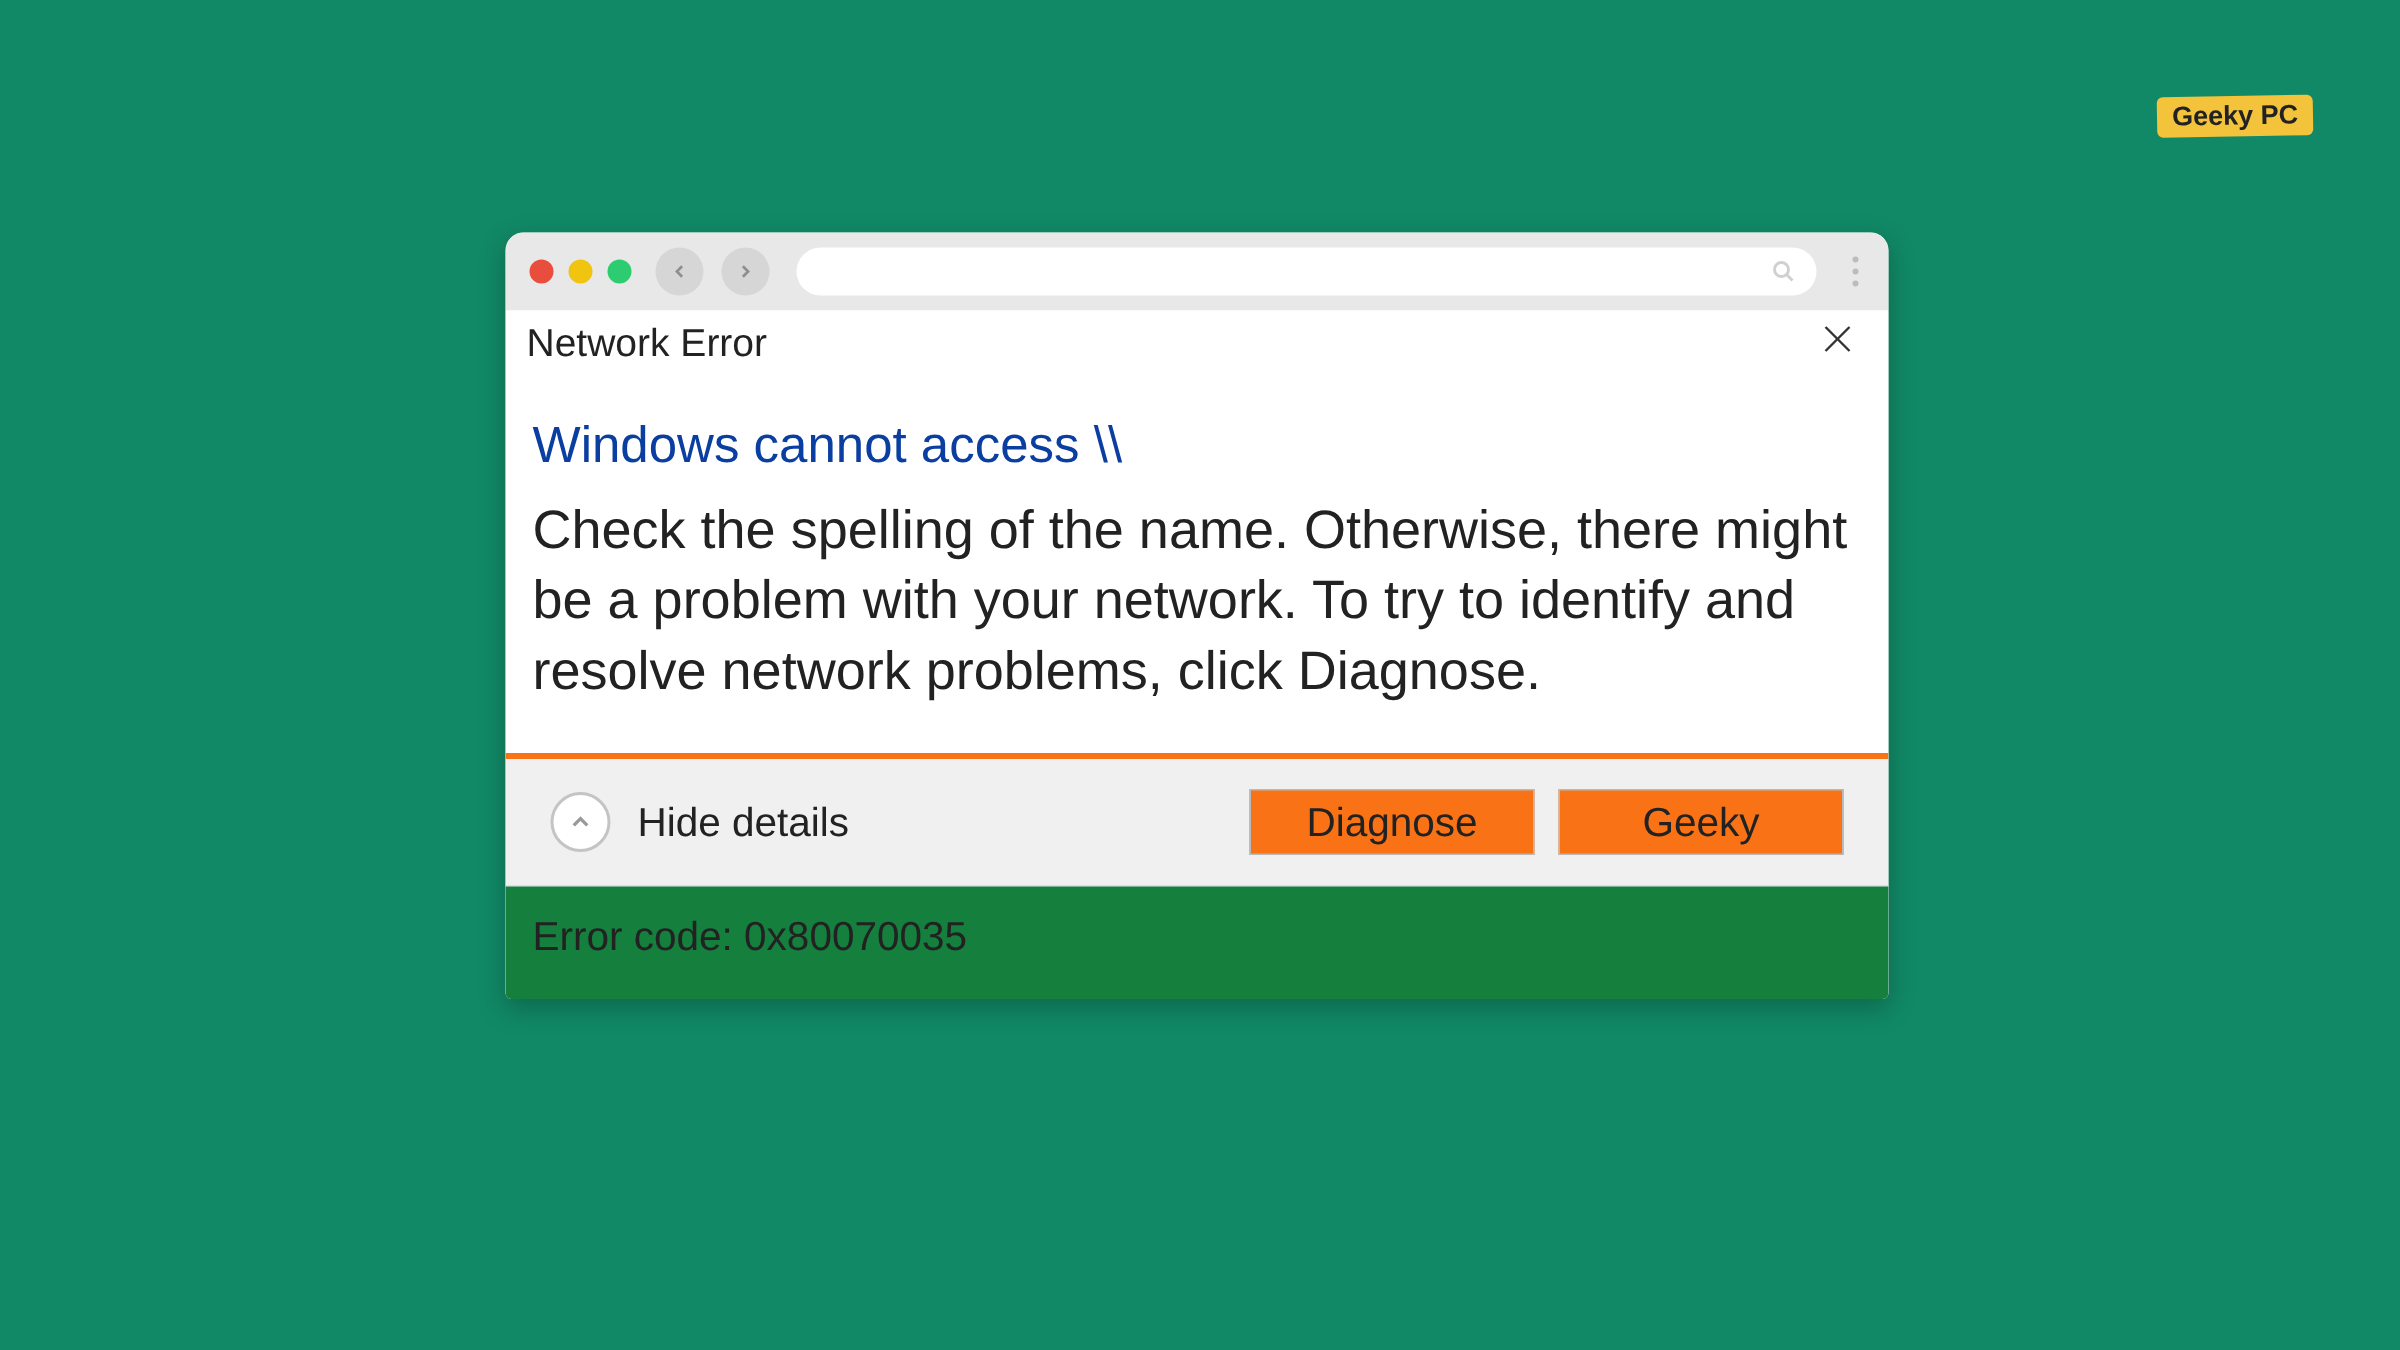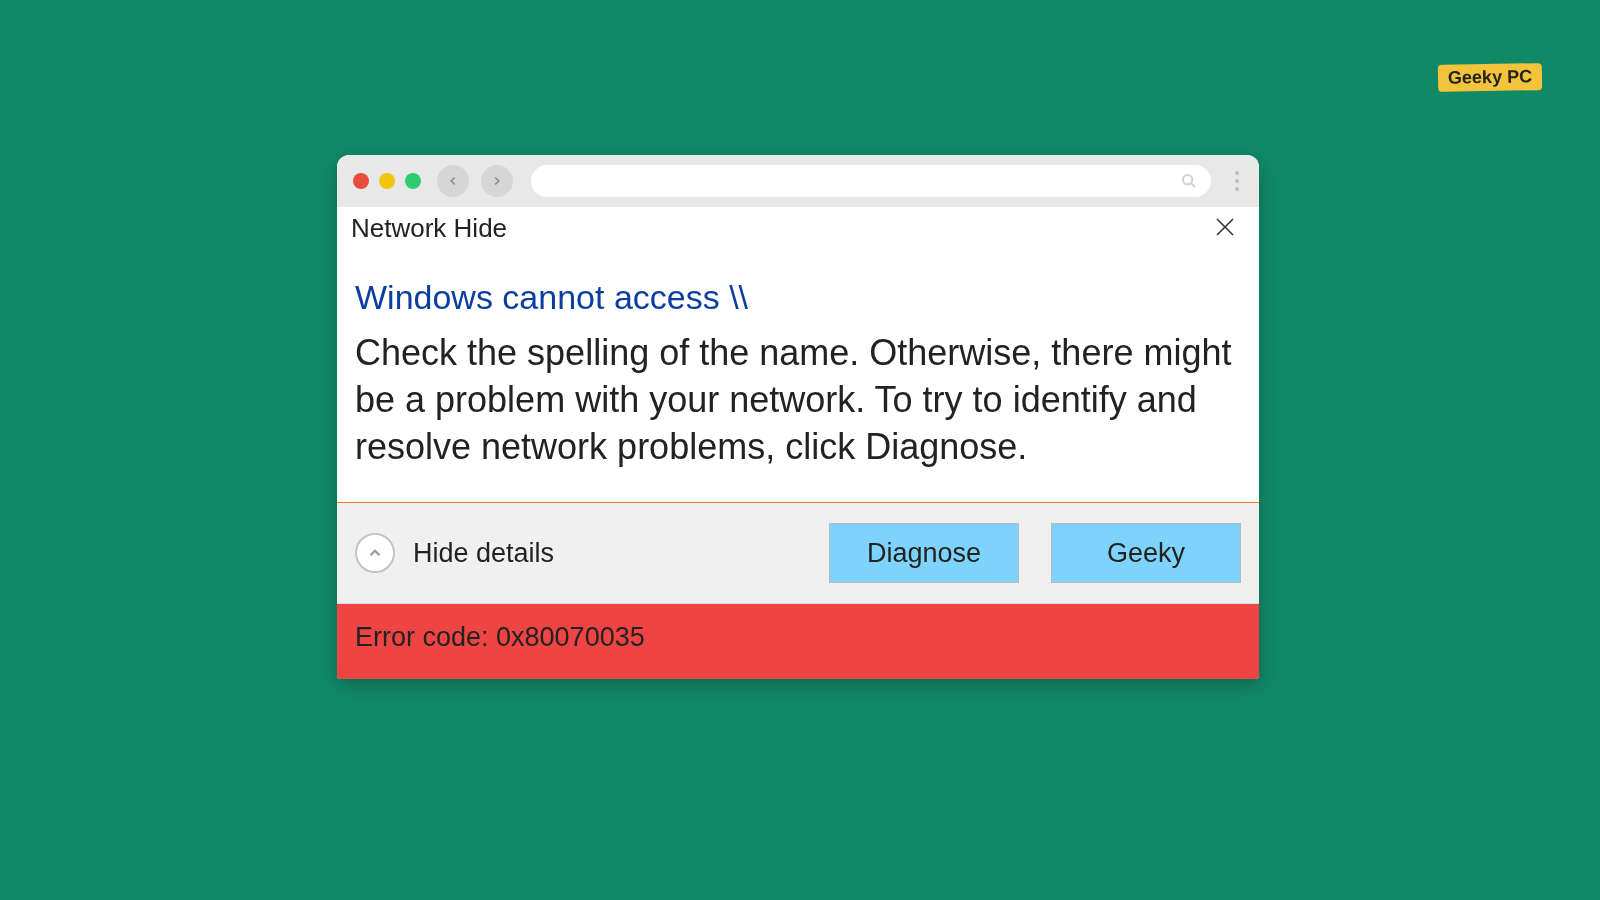--- a/index.html
+++ b/index.html
@@ -122,23 +122,23 @@
       margin-bottom: 13px;
     }
     .bodytext {
       font-size: 36px;
       color: #222;
       line-height: 1.3;
       font-weight: 400;
     }
     .actions-bar {
       background: #f0f0f0;
-      border-top: 1px solid #f97316;
+      border-top: 4px solid #f97316;
       border-bottom: 1px solid #dcdcdc;
-      padding: 20px 18px;
+      padding: 20px 30px;
       display: flex;
       align-items: center;
     }
     .toggle {
       width: 40px;
       height: 40px;
       border: 2px solid #c4c4c4;
       border-radius: 50%;
       display: flex;
       align-items: center;
@@ -147,33 +147,33 @@
       margin-right: 18px;
       cursor: pointer;
     }
     .toggle-label {
       font-size: 27px;
       color: #222;
       flex: 1;
     }
     .btn {
       min-width: 190px;
-      height: 60px;
-      background: #7dd3fc;
+      height: 44px;
+      background: #f97316;
       border: 1px solid #b9b9b9;
       font-size: 27px;
       color: #222;
       display: flex;
       align-items: center;
       justify-content: center;
-      margin-left: 32px;
+      margin-left: 16px;
       cursor: pointer;
     }
     .details {
-      background: #ef4444;
+      background: #15803d;
       padding: 16px 29px 24px 18px;
     }
     .details-line {
       font-size: 27px;
       color: #222;
       line-height: 1.3;
     }
     .search-icon {
       width: 16px;
       height: 16px;
@@ -212,21 +212,21 @@
         </svg>
     </div>
     <div class="menu-dots">
       <span></span>
         <span></span>
         <span></span>
     </div>
   </div>
 
   <div class="titlebar">
-    <div class="titlebar-title">Network Hide</div>
+    <div class="titlebar-title">Network Error</div>
     <div class="close-x">
       <svg width="24" height="24" viewBox="0 0 24 24" stroke="#333" stroke-width="1.6">
           <line x1="4" y1="4" x2="20" y2="20"></line>
           <line x1="20" y1="4" x2="4" y2="20"></line>
         </svg>
     </div>
   </div>
 
   <div class="content">
     <div class="headline">Windows cannot access \\</div>

